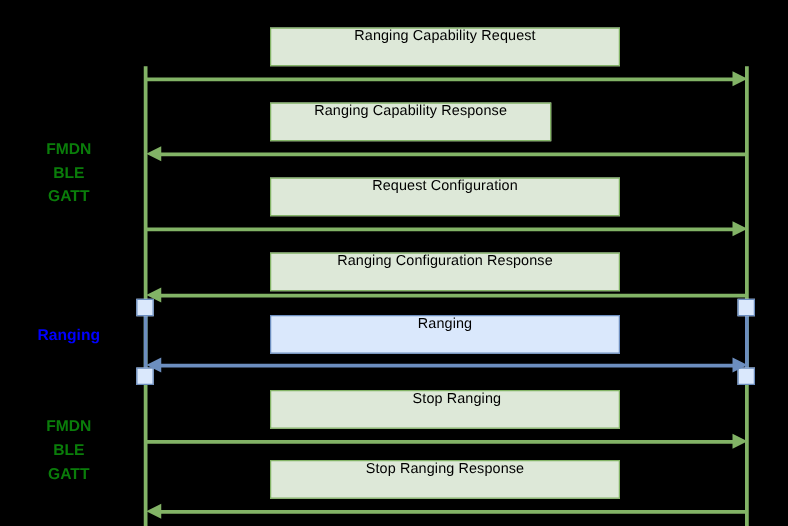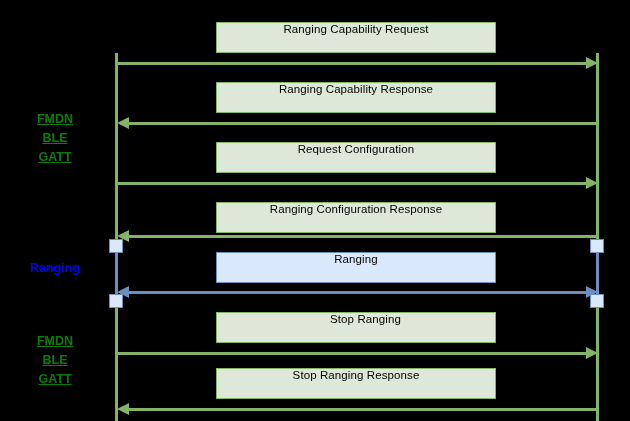--- a/index.html
+++ b/index.html
@@ -83,21 +83,21 @@
   }
   .side-label {
     position: absolute;
     text-align: center;
     font-size: 12.5px;
     font-weight: bold;
     line-height: 19px;
     width: 86px;
     left: 12px;
   }
-  .side-label.green { color: #0a7d0a; text-decoration: underline; }
+  .side-label.green { color: #0a7d0a; }
   .side-label.blue  { color: #0000ff; }
   .side-label span { display: block; }
 </style>
 </head>
 <body>
 
 <div id="stage">
 
   <div id="lifelines-layer">
       <div class="lifeline" style="left: 115px; top: 53px; height: 368px;"></div>
@@ -128,21 +128,21 @@
       <div class="arrow-line green" style="top: 352px; left: 116.5px; width: 471px;"></div>
       <div class="arrow-head right green" style="left: 585.5px; top: 347px;"></div>
       <div class="arrow-line green" style="top: 408px; left: 126.5px; width: 471px;"></div>
       <div class="arrow-head left green" style="left: 116.5px; top: 403px;"></div>
     </div>
 
   <div id="messages-layer">
       <div class="msg-box green" style="left: 216px; top: 22px; width: 280px; height: 31px;">
         <span>Ranging Capability Request</span>
       </div>
-      <div class="msg-box green" style="left: 216px; top: 82px; width: 280px; height: 31px;">
+      <div class="msg-box green" style="left: 216px; top: 82px; width: 225px; height: 31px;">
         <span>Ranging Capability Response</span>
       </div>
       <div class="msg-box green" style="left: 216px; top: 142px; width: 280px; height: 31px;">
         <span>Request Configuration</span>
       </div>
       <div class="msg-box green" style="left: 216px; top: 202px; width: 280px; height: 31px;">
         <span>Ranging Configuration Response</span>
       </div>
       <div class="msg-box blue" style="left: 216px; top: 252px; width: 280px; height: 31px;">
         <span>Ranging</span>

